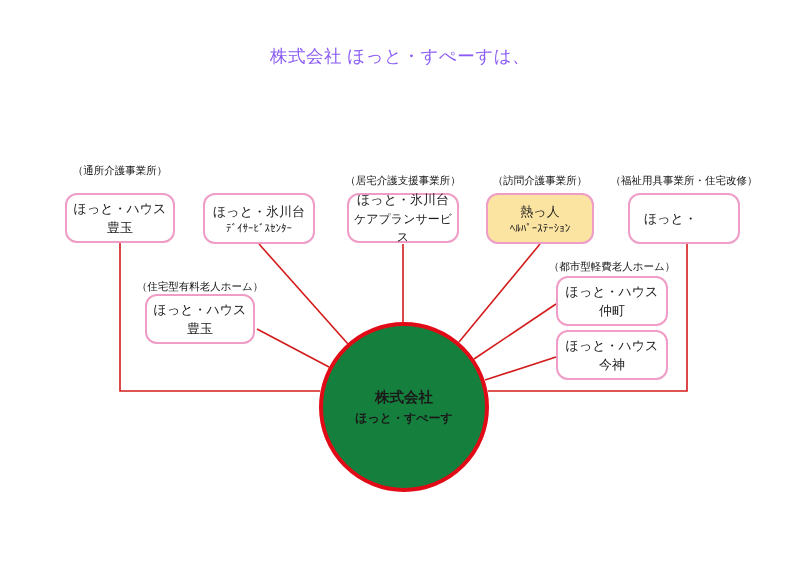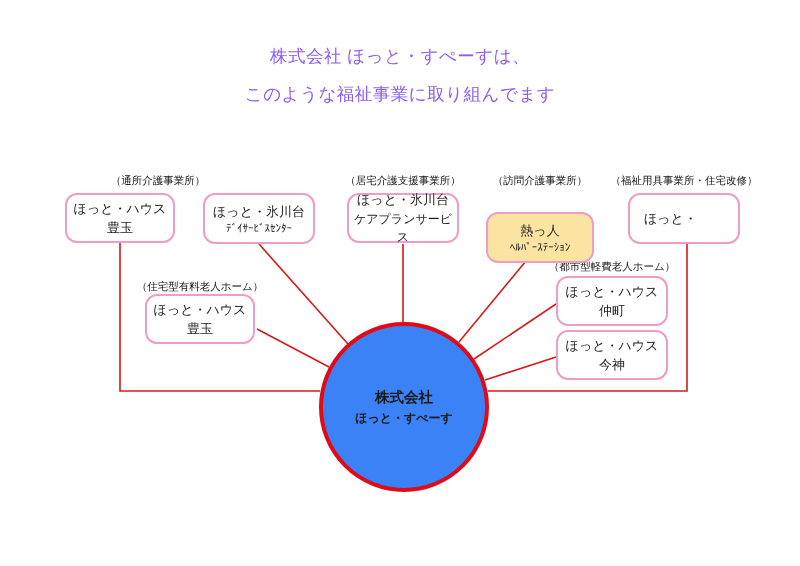--- a/index.html
+++ b/index.html
@@ -62,56 +62,55 @@
     text-align: left;
     padding-left: 14px;
   }
   .fbox.align-left .line2 { padding-left: 9px; }
 
   .company-circle {
     position: absolute;
     left: 319px; top: 322px;
     width: 170px; height: 170px;
     border-radius: 50%;
-    background: #3b82f6;
+    background: #15803d;
     border: 4.5px solid #e10a17;
     box-sizing: border-box;
     display: flex;
     flex-direction: column;
     justify-content: center;
     align-items: center;
     gap: 3px;
     text-align: center;
     transform: translateZ(0);
   }
   .company-circle .c-line1 { font-size: 14.5px; font-weight: 600; }
   .company-circle .c-line2 { font-size: 12px; font-weight: 600; }
 </style>
 </head>
 <body>
 
 <div class="canvas">
 
   <div class="title">
     <div>株式会社 ほっと・すぺーすは、</div>
-    <div>このような福祉事業に取り組んでます</div>
   </div>
 
   <svg class="connectors" viewBox="0 0 800 566" xmlns="http://www.w3.org/2000/svg">
     <path d="M120,242 L120,391 L320,391"></path>
     <path d="M259,244 L348,344"></path>
     <path d="M403,244 L403,322"></path>
     <path d="M540,244 L459,342"></path>
     <path d="M687,244 L687,391 L488,391"></path>
     <path d="M257,329 L329,367"></path>
     <path d="M556,304 L474,359"></path>
     <path d="M556,357 L485,380"></path>
   </svg>
 
-  <div class="cat-label" style="left:120px; top:174px;margin-left:38px;">（通所介護事業所）</div>
+  <div class="cat-label" style="left:120px; top:164px;">（通所介護事業所）</div>
   <div class="cat-label" style="left:403px; top:174px;">（居宅介護支援事業所）</div>
   <div class="cat-label" style="left:540px; top:174px;">（訪問介護事業所）</div>
   <div class="cat-label" style="left:684px; top:174px;">（福祉用具事業所・住宅改修）</div>
 
   <div class="cat-label" style="left:200px; top:280px;">（住宅型有料老人ホーム）</div>
   <div class="cat-label" style="left:612px; top:260px;">（都市型軽費老人ホーム）</div>
 
   <div class="fbox" style="left:65px; top:193px; width:110px; height:50px;">
     <div class="line1">ほっと・ハウス</div>
     <div class="line2">豊玉</div>
@@ -120,21 +119,21 @@
   <div class="fbox" style="left:203px; top:193px; width:112px; height:51px;">
     <div class="line1">ほっと・氷川台</div>
     <div class="line2 sub-kana">ﾃﾞｲｻｰﾋﾞｽｾﾝﾀｰ</div>
   </div>
 
   <div class="fbox" style="left:347px; top:193px; width:112px; height:50px;">
     <div class="line1">ほっと・氷川台</div>
     <div class="line2" style="font-size:12px;">ケアプランサービス</div>
   </div>
 
-  <div class="fbox highlight" style="left:486px; top:193px; width:108px; height:51px;margin-top:19px;">
+  <div class="fbox highlight" style="left:486px; top:193px; width:108px; height:51px;">
     <div class="line1">熱っ人</div>
     <div class="line2 sub-kana">ﾍﾙﾊﾟｰｽﾃｰｼｮﾝ</div>
   </div>
 
   <div class="fbox align-left" style="left:628px; top:193px; width:112px; height:51px;">
     <div class="line1">ほっと・</div>
   </div>
 
   <div class="fbox" style="left:145px; top:294px; width:110px; height:50px;">
     <div class="line1">ほっと・ハウス</div>

